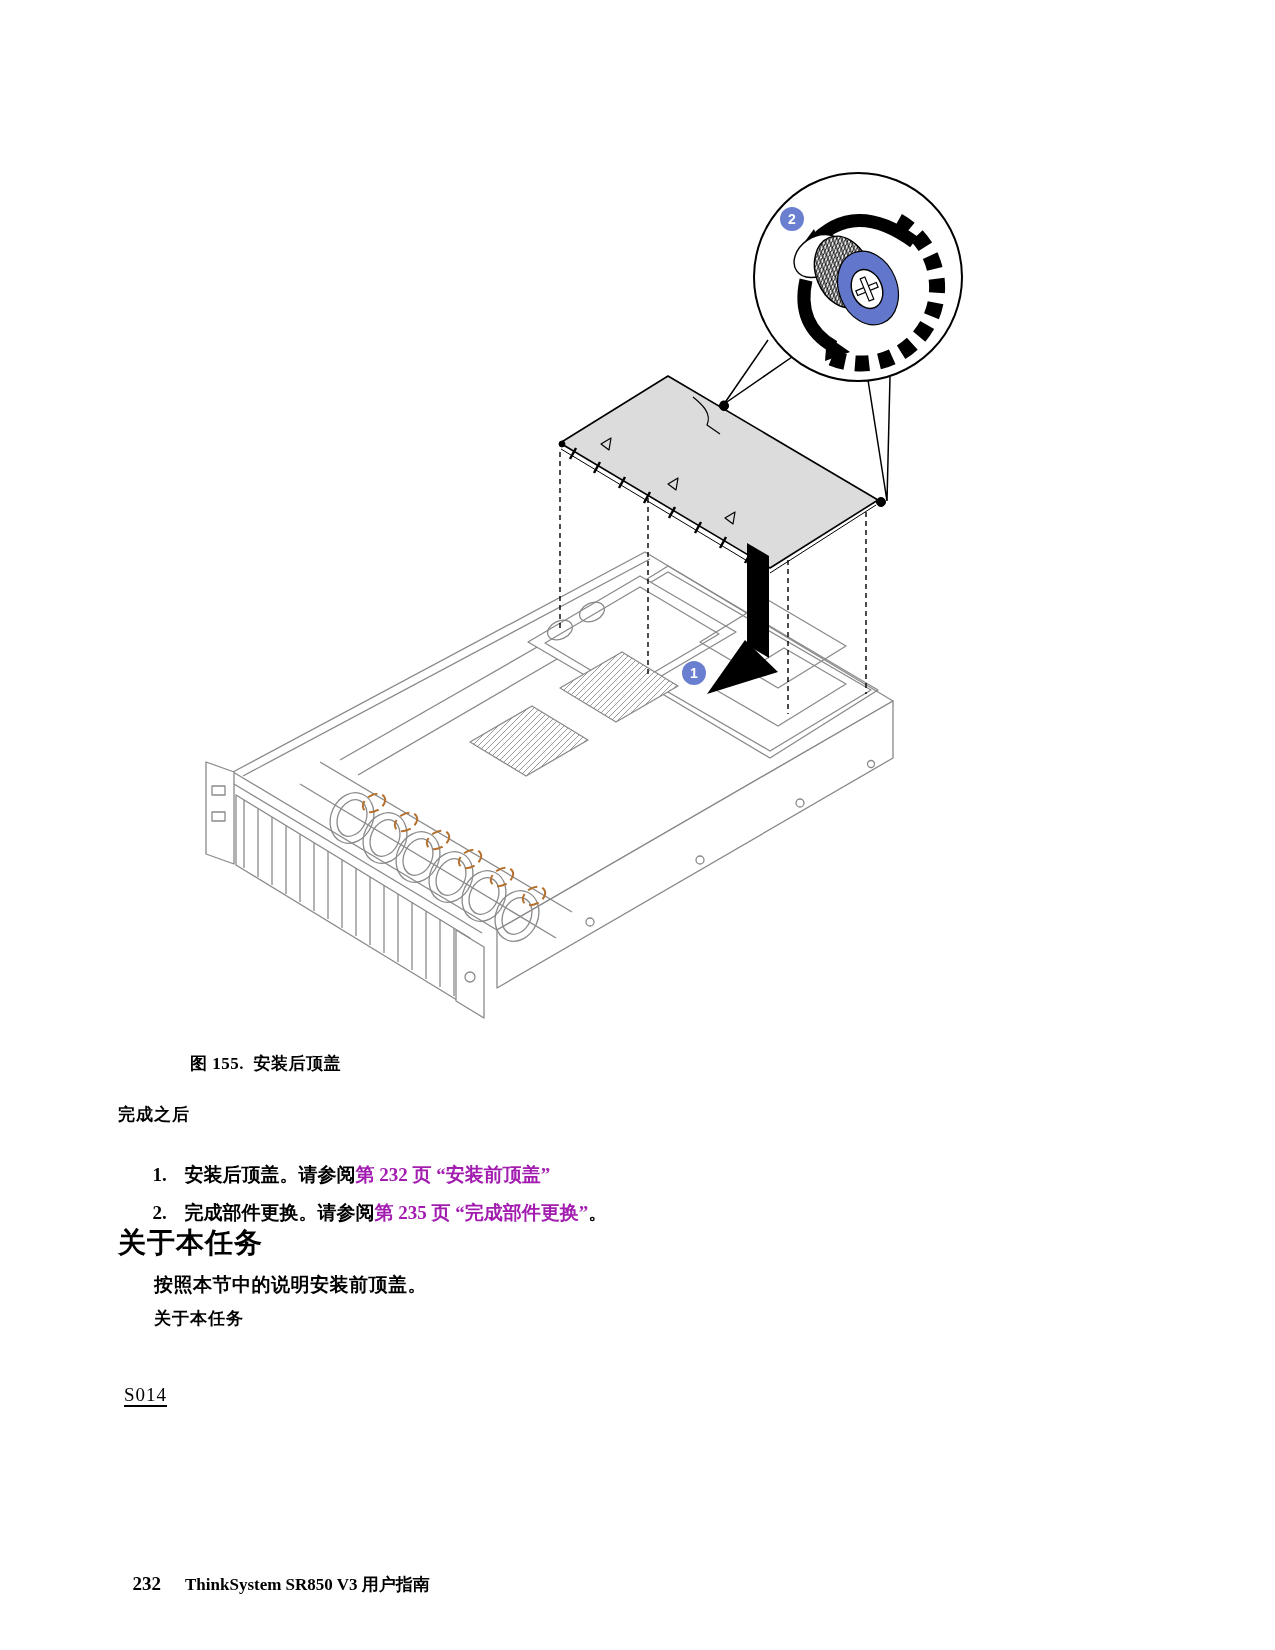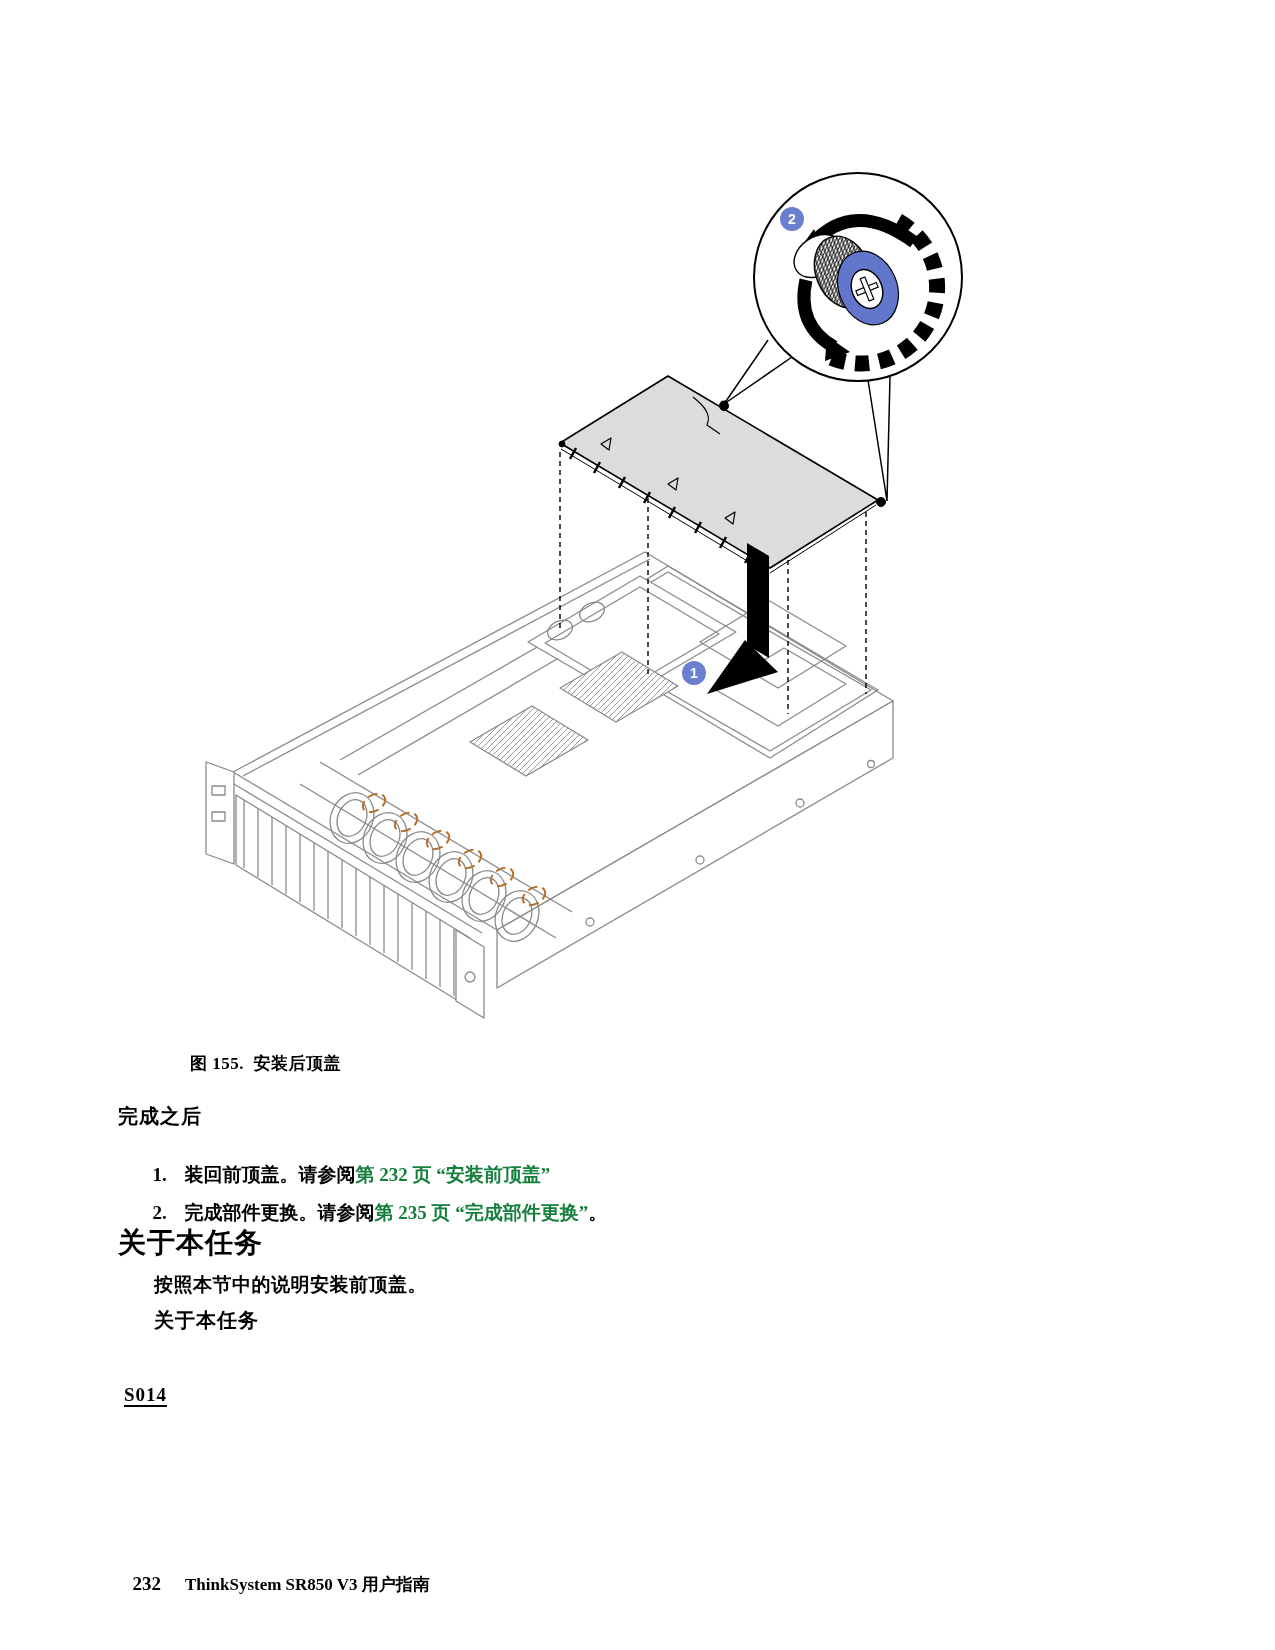--- a/index.html
+++ b/index.html
@@ -8,32 +8,32 @@
     font-family:"Liberation Serif","DejaVu Serif",serif;color:#000;overflow:hidden;
   }
   .abs{position:absolute;}
   .figure-svg{position:absolute;left:0;top:0;}
   .caption{
     left:190px;top:1052px;font-size:17px;font-weight:bold;
     white-space:pre;letter-spacing:0.5px;
   }
   .h-mid{
     font-family:"Liberation Sans","DejaVu Sans",sans-serif;
-    font-weight:bold;font-size:20px;letter-spacing:1px;
+    font-weight:bold;font-size:17px;letter-spacing:1px;
   }
   .h-big{
     font-family:"Liberation Sans","DejaVu Sans",sans-serif;
     font-weight:bold;font-size:28px;letter-spacing:1px;
   }
   .list-item{left:143px;font-size:19px;font-weight:bold;white-space:pre;}
   .list-item .num{display:inline-block;min-width:20px;margin-right:12px;}
-  .doclink{color:#15803d;text-decoration:none;cursor:pointer;}
+  .doclink{color:#a21caf;text-decoration:none;cursor:pointer;}
   .bodytext{font-size:19px;font-weight:bold;letter-spacing:0.5px;}
   .s-label{
-    font-size:19px;font-weight:bold;letter-spacing:1px;
+    font-size:19px;font-weight:normal;letter-spacing:1px;
     border-bottom:2px solid #000;padding-bottom:0px;
   }
   .footer{left:124px;top:1553px;font-size:17px;font-weight:bold;white-space:pre;}
   .footer .pgnum{font-size:19px;margin-right:24px;}
 </style>
 </head>
 <body>
 
 <svg class="figure-svg" width="1275" height="1050" viewBox="0 0 1275 1050" xmlns="http://www.w3.org/2000/svg">
   <defs>
@@ -213,21 +213,21 @@
       <text x="792" y="224" text-anchor="middle" font-size="14" font-weight="bold" font-family="Liberation Sans, DejaVu Sans, sans-serif" fill="#ffffff">2</text>
     </g>
   </g>
 </svg>
 
 <div class="abs caption">图 155.  安装后顶盖</div>
 
 <div class="abs h-mid" style="left:118px;top:1103px;">完成之后</div>
 
 <div class="abs list-item" style="top:1140px;">
-  <span class="num">1.</span><span>装回前顶盖。请参阅</span><span class="doclink">第 232 页 “安装前顶盖”</span><span></span>
+  <span class="num">1.</span><span>安装后顶盖。请参阅</span><span class="doclink">第 232 页 “安装前顶盖”</span><span></span>
 </div>
 
 <div class="abs list-item" style="top:1178px;">
   <span class="num">2.</span><span>完成部件更换。请参阅</span><span class="doclink">第 235 页 “完成部件更换”</span><span>。</span>
 </div>
 
 <div class="abs h-big" style="left:118px;top:1224px;">关于本任务</div>
 
 <div class="abs bodytext" style="left:118px;top:1272px;margin-left:36px;">按照本节中的说明安装前顶盖。</div>
 

